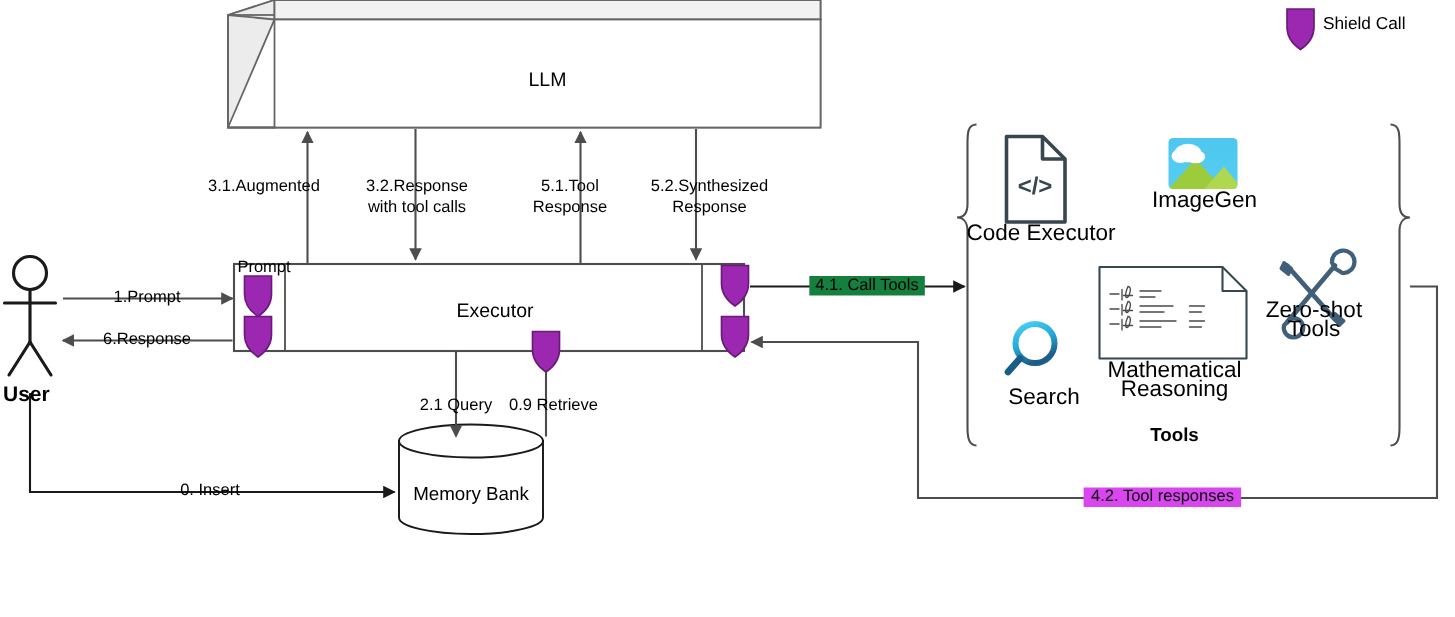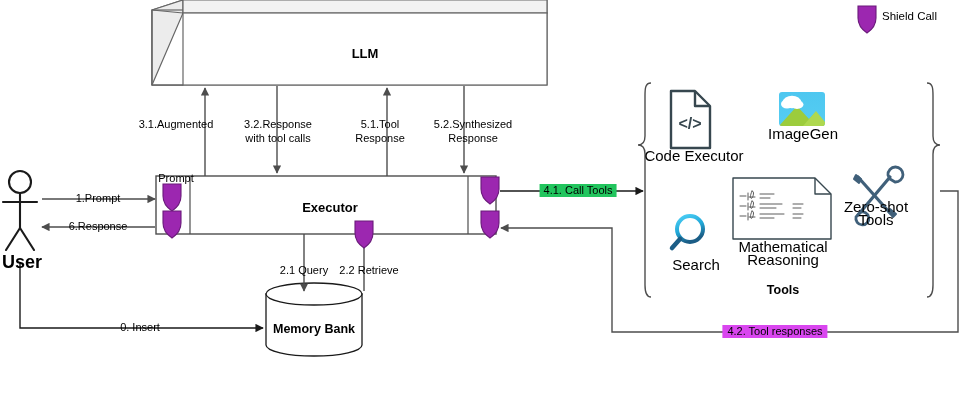--- a/index.html
+++ b/index.html
@@ -30,21 +30,21 @@
     font-size: 11px;
     color: #000000;
     white-space: pre;
     line-height: 13px;
     text-align: center;
   }
   .lbl.bold { font-weight: bold; }
   .lbl.ctr { transform: translateX(-50%); }
   .node-title {
     position: absolute;
-    font-weight: bold;
+    font-weight: normal;
     font-size: 13px;
     transform: translate(-50%, -50%);
     white-space: pre;
     font-family: "Liberation Sans", sans-serif;
   }
   .caption {
     position: absolute;
     left: 485px; top: 374px;
     transform: translateX(-50%);
     font-size: 15px;
@@ -229,42 +229,42 @@
       <path d="M 888 175 a 7.5 7.5 0 1 1 7 7 l -5 -3 Z" fill="none" stroke-width="2.8"></path>
       <line x1="858" y1="177" x2="890" y2="213"></line>
       <path d="M 856 175 l -2 4 l 5 4 l 2 -4 Z" fill="#40607a" stroke-width="2"></path>
       <path d="M 888 211 l 5 6 l 3 -3 l -6 -5 Z" fill="#40607a" stroke-width="2"></path>
     </g>
   </svg>
 
   <div class="node-title" style="left:365px; top:53px;">LLM</div>
   <div class="node-title" style="left:330px; top:207px;">Executor</div>
   <div class="node-title" style="left:314px; top:329px; font-size:12.5px;">Memory Bank</div>
-  <div class="lbl bold" style="left:2px; top:256px; font-size:18px;">User</div>
+  <div class="lbl bold" style="left:2px; top:256px; font-size:14px;">User</div>
 
   <div class="lbl ctr" style="left:98px; top:192px;">1.Prompt</div>
   <div class="lbl ctr" style="left:98px; top:220px;">6.Response</div>
   <div class="lbl ctr" style="left:140px; top:321px;">0. Insert</div>
 
   <div class="lbl ctr" style="left:176px; top:118px;">3.1.Augmented</div>
   <div class="lbl ctr" style="left:176px; top:132px;margin-top:40px;">Prompt</div>
 
   <div class="lbl ctr" style="left:278px; top:118px;">3.2.Response</div>
   <div class="lbl ctr" style="left:278px; top:132px;">with tool calls</div>
 
   <div class="lbl ctr" style="left:380px; top:118px;">5.1.Tool</div>
   <div class="lbl ctr" style="left:380px; top:132px;">Response</div>
 
   <div class="lbl ctr" style="left:473px; top:118px;">5.2.Synthesized</div>
   <div class="lbl ctr" style="left:473px; top:132px;">Response</div>
 
   <div class="lbl ctr" style="left:304px; top:264px;">2.1 Query</div>
-  <div class="lbl ctr" style="left:369px; top:264px;">2.2 Retrieve</div>
-
-  <div class="lbl ctr" style="left:578px; top:184px; background:#22c55e; padding:0 4px;">4.1. Call Tools</div>
+  <div class="lbl ctr" style="left:369px; top:264px;">0.9 Retrieve</div>
+
+  <div class="lbl ctr" style="left:578px; top:184px; background:#15803d; padding:0 4px;">4.1. Call Tools</div>
   <div class="lbl ctr" style="left:775px; top:325px; background:#d946ef; padding:0 5px;">4.2. Tool responses</div>
 
   <div class="tool-label" style="left:694px; top:149px;">Code Executor</div>
   <div class="tool-label" style="left:803px; top:127px;">ImageGen</div>
   <div class="tool-label" style="left:664px; top:258px;margin-left:32px;">Search</div>
   <div class="tool-label" style="left:783px; top:240px;">Mathematical</div>
   <div class="tool-label" style="left:783px; top:253px;">Reasoning</div>
   <div class="tool-label" style="left:876px; top:200px;">Zero-shot</div>
   <div class="tool-label" style="left:876px; top:213px;">Tools</div>
 

